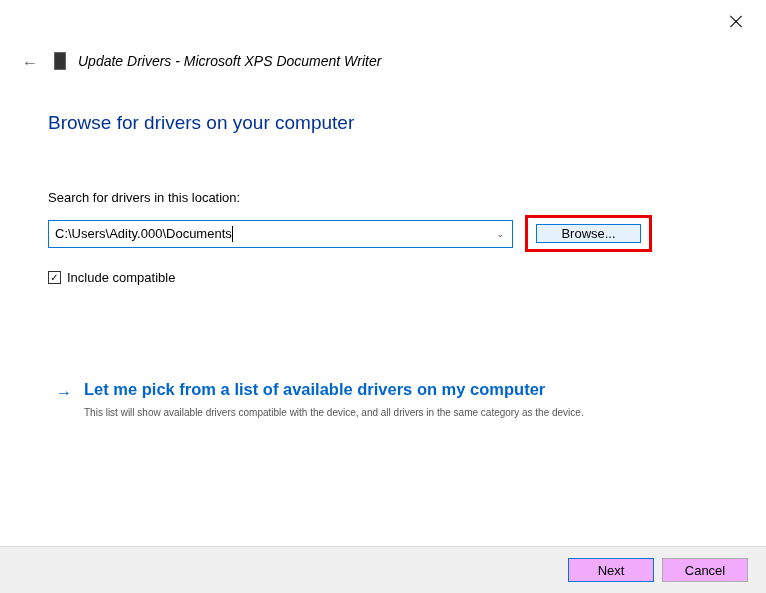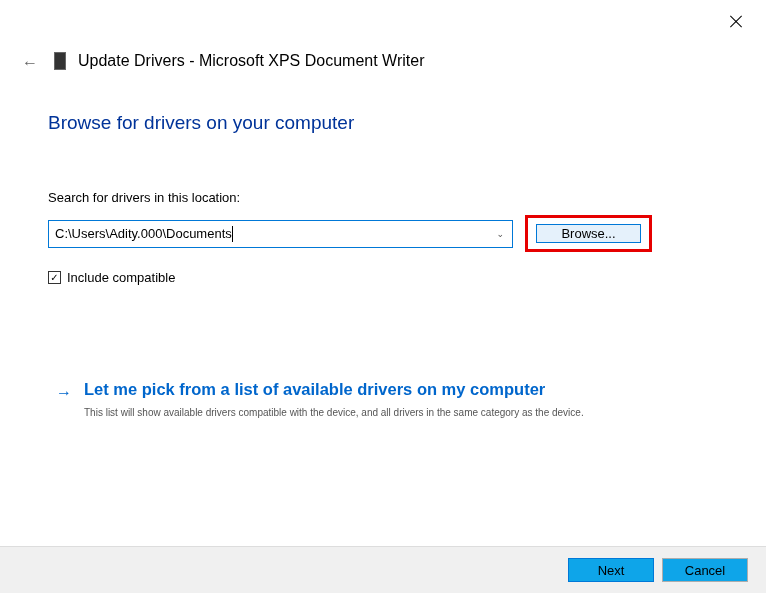--- a/index.html
+++ b/index.html
@@ -50,22 +50,23 @@
     }
     .printer-icon {
       width: 12px;
       height: 18px;
       background: #333;
       border: 1px solid #666;
       position: relative;
       margin-left: 4px;
     }
     .window-title {
-      font-size: 16px;
+      font-size: 14px;
       color: #000;
+      font-style: italic;
     }
     .content {
       position: absolute;
       top: 112px;
       left: 48px;
       right: 48px;
     }
     .page-heading {
       font-size: 19px;
       color: #003399;
@@ -177,21 +178,21 @@
       display: flex;
       align-items: center;
       justify-content: flex-end;
       padding: 0 18px;
       gap: 8px;
     }
     .footer button {
       width: 86px;
       height: 24px;
       font-size: 13px;
-      background: #0ea5e9;
+      background: #f0abfc;
       border: 1px solid #adadad;
       cursor: pointer;
     }
     .footer button.primary {
       border: 1.5px solid #0078d7;
     }
   </style>
 </head>
 <body>
 

